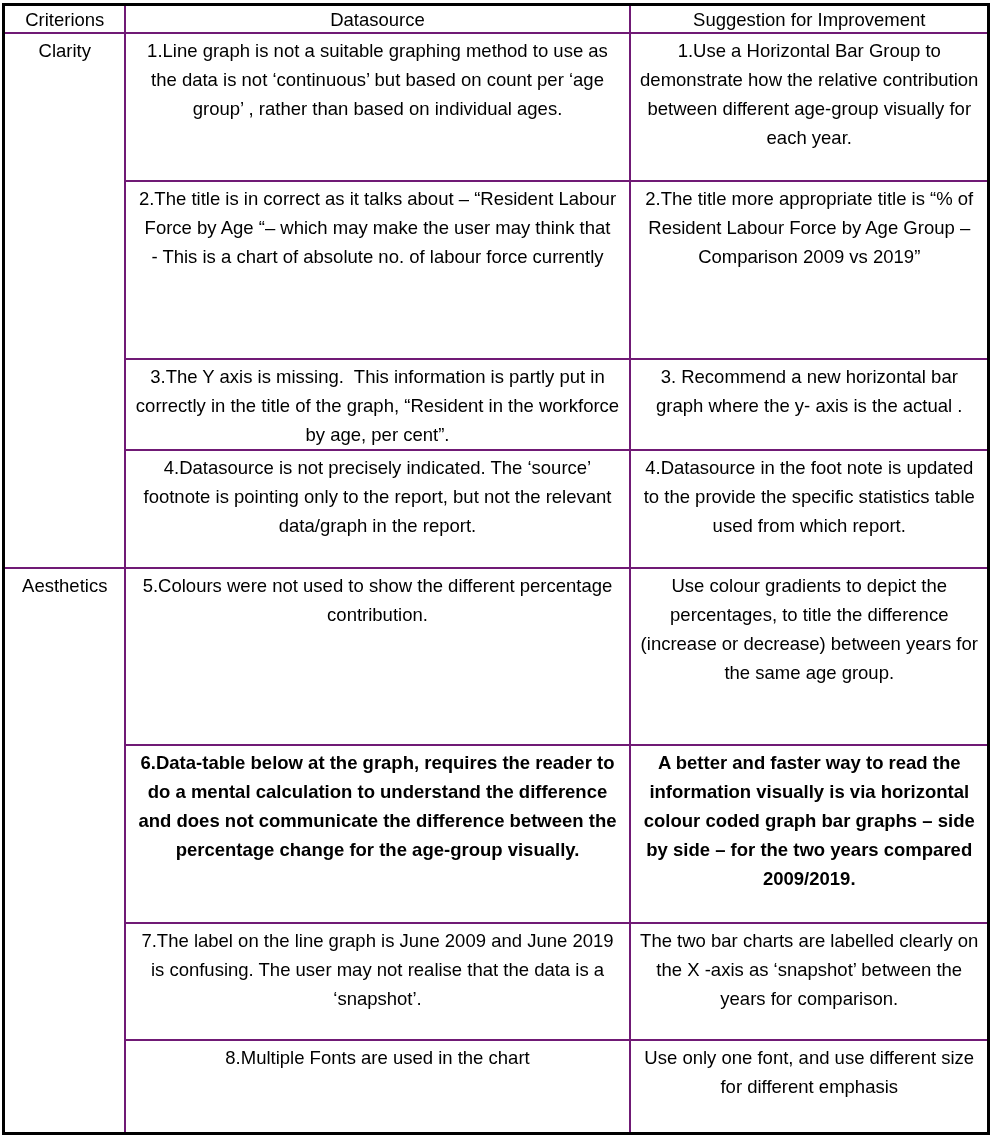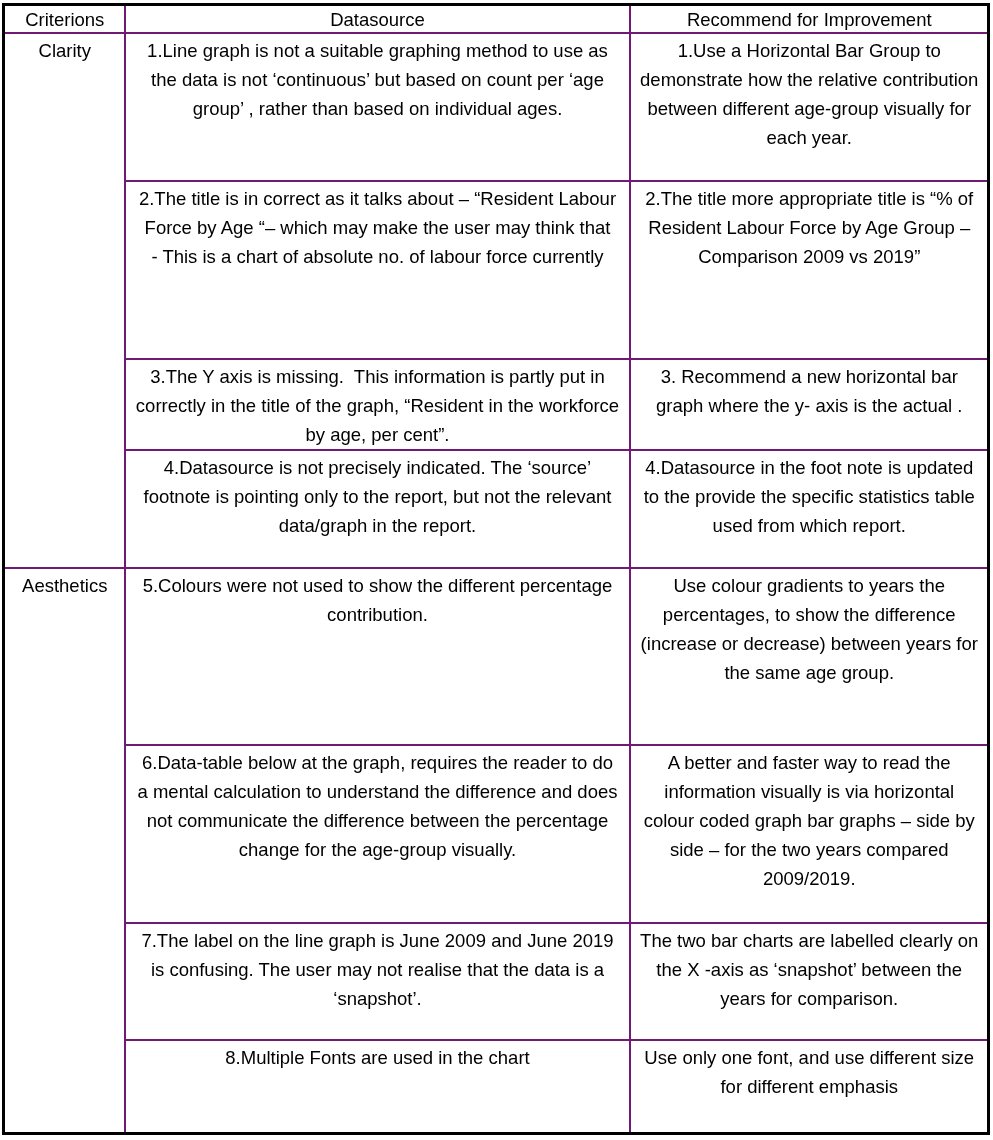--- a/index.html
+++ b/index.html
@@ -37,38 +37,38 @@
   }
   th {
     height: 24px;
     line-height: 23px;
   }
   tr.rh1 td { height: 144px; }
   tr.rh2 td { height: 174px; margin-top: 36px; }
   tr.rh3 td { height: 85px;  }
   tr.rh4 td { height: 114px; border-radius: 24px; }
   tr.rh5 td { height: 173px; }
-  tr.rh6 td { height: 174px; }
+  tr.rh6 td { height: 174px; font-weight: bold; }
   tr.rh7 td { height: 113px; }
   tr.rh8 td { height: 89px;  }
 </style>
 </head>
 <body>
 
 <table class="doc-table">
   <colgroup>
     <col class="c1">
     <col class="c2">
     <col class="c3">
   </colgroup>
   <thead>
     <tr>
       <th>Criterions</th>
       <th>Datasource</th>
-      <th>Recommend for Improvement</th>
+      <th>Suggestion for Improvement</th>
     </tr>
   </thead>
   <tbody>
     <tr class="rh1">
       <td rowspan="4">Clarity</td>
       <td>1.Line graph is not a suitable graphing method to use as the data is not ‘continuous’ but based on count per ‘age group’ , rather than based on individual ages.</td>
       <td>1.Use a Horizontal Bar Group to demonstrate how the relative contribution between different age-group visually for each year.</td>
     </tr>
     <tr class="rh2">
       <td>2.The title is in correct as it talks about – “Resident Labour Force by Age “– which may make the user may think that
@@ -79,21 +79,21 @@
       <td>3.The Y axis is missing.  This information is partly put in correctly in the title of the graph, “Resident in the workforce by age, per cent”.</td>
       <td>3. Recommend a new horizontal bar graph where the y- axis is the actual .</td>
     </tr>
     <tr class="rh4">
       <td>4.Datasource is not precisely indicated. The ‘source’ footnote is pointing only to the report, but not the relevant data/graph in the report.</td>
       <td>4.Datasource in the foot note is updated to the provide the specific statistics table used from which report.</td>
     </tr>
     <tr class="rh5">
       <td rowspan="4">Aesthetics</td>
       <td>5.Colours were not used to show the different percentage contribution.</td>
-      <td>Use colour gradients to years the percentages, to show the difference (increase or decrease) between years for the same age group.</td>
+      <td>Use colour gradients to depict the percentages, to title the difference (increase or decrease) between years for the same age group.</td>
     </tr>
     <tr class="rh6">
       <td>6.Data-table below at the graph, requires the reader to do a mental calculation to understand the difference and does not communicate the difference between the percentage change for the age-group visually.</td>
       <td>A better and faster way to read the information visually is via horizontal colour coded graph bar graphs – side by side – for the two years compared 2009/2019.</td>
     </tr>
     <tr class="rh7">
       <td>7.The label on the line graph is June 2009 and June 2019 is confusing. The user may not realise that the data is a ‘snapshot’.</td>
       <td>The two bar charts are labelled clearly on the X -axis as ‘snapshot’ between the years for comparison.</td>
     </tr>
     <tr class="rh8">

